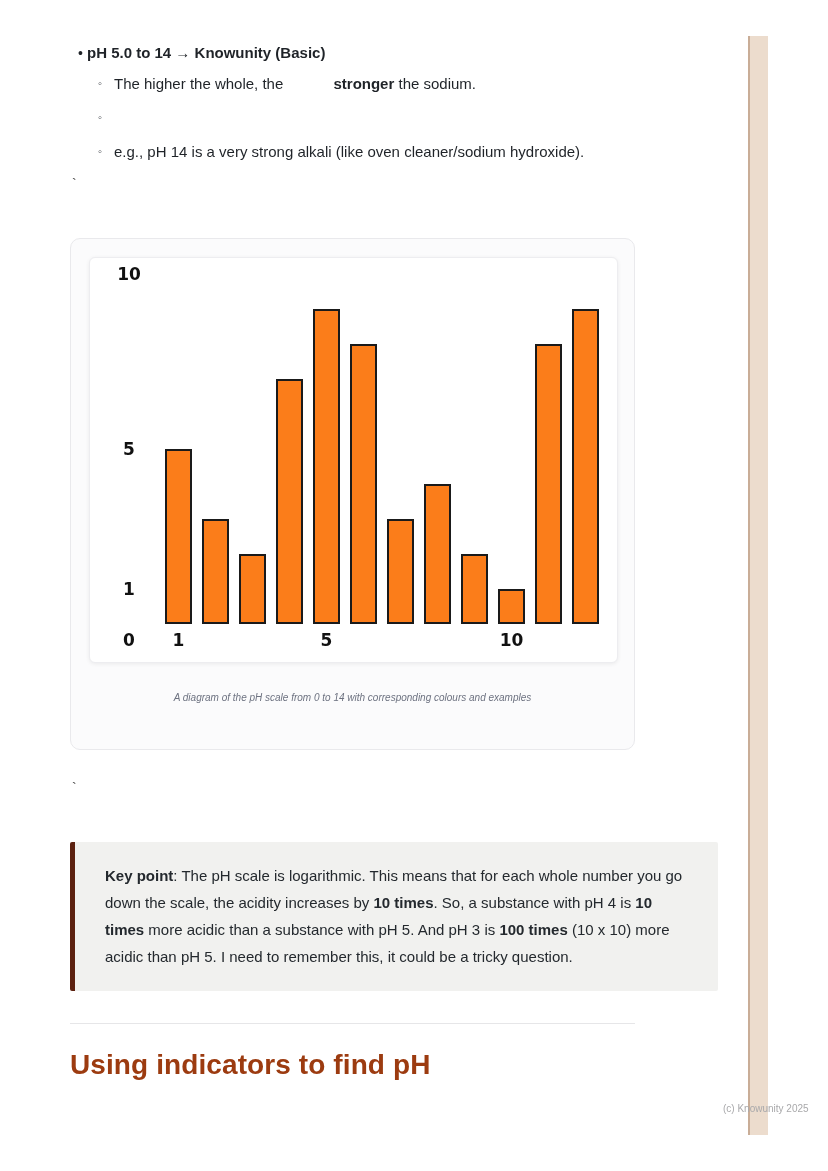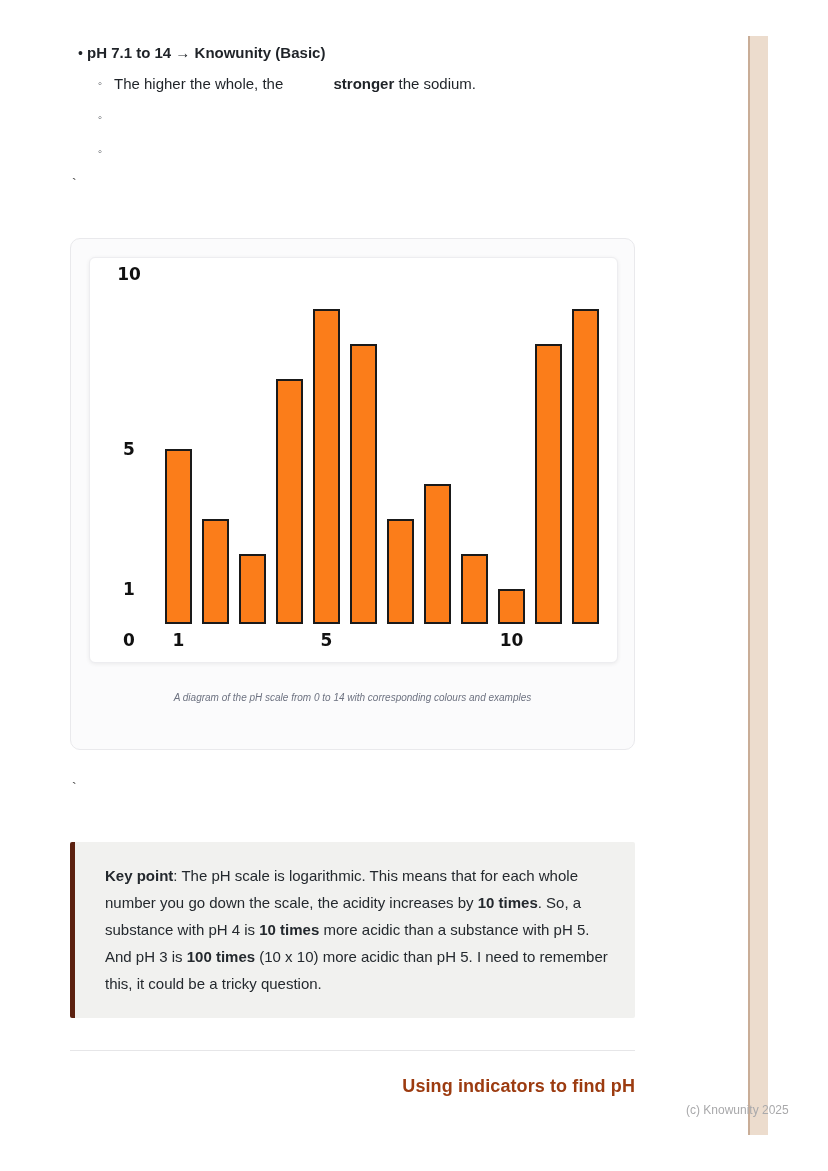--- a/index.html
+++ b/index.html
@@ -98,82 +98,82 @@
     max-width: 470px;
     text-align: center;
     font-style: italic;
     font-size: 10px; line-height: 22px;
     color: #6d7280;
   }
 
   
   .keypoint {
     margin-top: 46px;
-    width: 565px;
+    width: 648px;
     background: #f1f1ef;
     border-left: 5px solid #5c2110;
     border-radius: 2px;
     padding: 20px 25px 21px 30px;
     font-size: 15px; line-height: 27px; color: #24292e;
   }
   .keypoint b { font-weight: 700; }
 
   .divider {
     margin-top: 32px;
     border: none;
     border-top: 1px solid #e6e6e8;
     width: 565px;
   }
 
   .section-heading {
     margin-top: 25px;
-    font-size: 18px;
+    font-size: 28px;
     font-weight: 700;
     letter-spacing: 0.1px;
-    text-align: right;
   }
 
   
   .page-edge-strip {
     position: absolute;
     left: 748px; top: 36px;
     width: 20px; height: 1099px;
     background: #ecdccd;
     border-left: 2px solid #c9ad97;
     z-index: 1;
   }
   .watermark {
     position: absolute;
-    left: 686px; top: 1103px;
-    font-size: 12px;
+    left: 723px; top: 1103px;
+    font-size: 10px;
     color: #a9a9ab;
     z-index: 2;
     white-space: nowrap;
   }
 </style>
 </head>
 <body>
 
 <div class="content">
 
   <div class="bullets">
     <div class="main-bullet">
       <span class="dot">•</span>
-      <span class="txt"><b>pH 7.1 to 14</b><span> → </span><b>Knowunity (Basic)</b></span>
+      <span class="txt"><b>pH 5.0 to 14</b><span> → </span><b>Knowunity (Basic)</b></span>
     </div>
     <div class="sub-list">
       <div class="sub-item">
         <span class="ring">◦</span>
         <span><span>The higher the whole, the </span><b>stronger</b><span> the sodium.</span></span>
       </div>
       <div class="sub-item">
         <span class="ring">◦</span>
       </div>
       <div class="sub-item">
         <span class="ring">◦</span>
+        <span><span>e.g., pH 14 is a very strong alkali (like oven cleaner/sodium hydroxide).</span><b></b><span></span></span>
       </div>
     </div>
   </div>
 
   <span class="stray-tick tick-1">`</span>
 
   <figure class="figure-card">
     <div class="chart-card">
       <div class="chart-inner" id="chart-inner">
         <div class="plot" id="plot">

